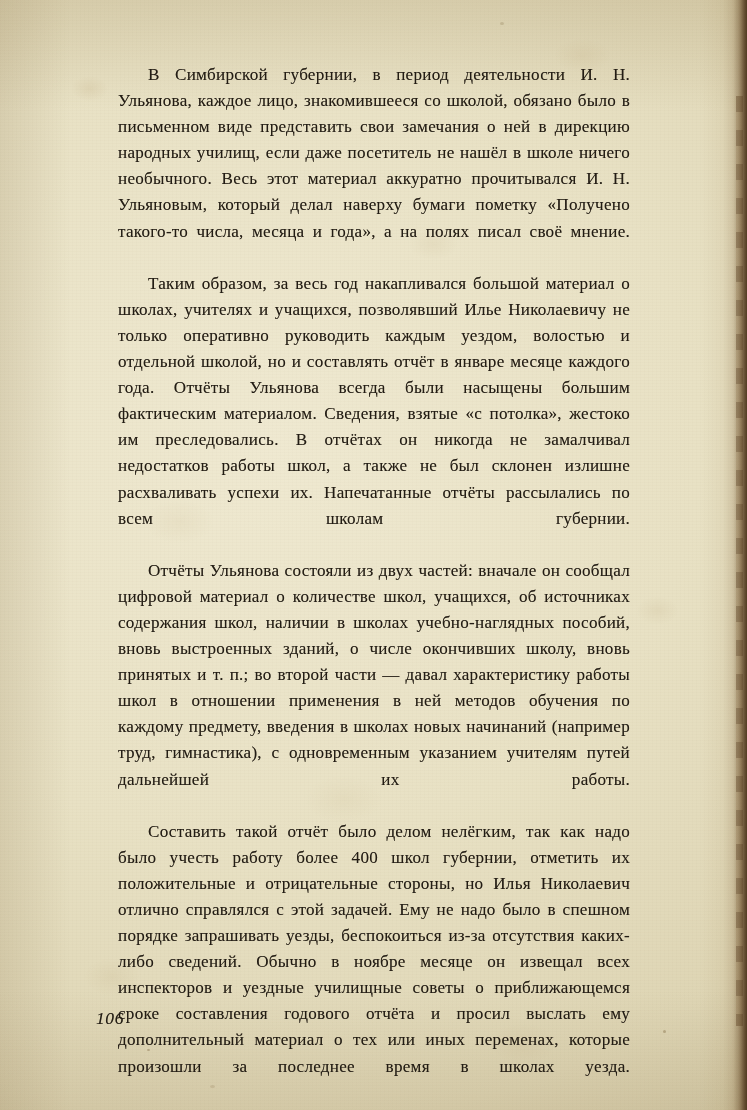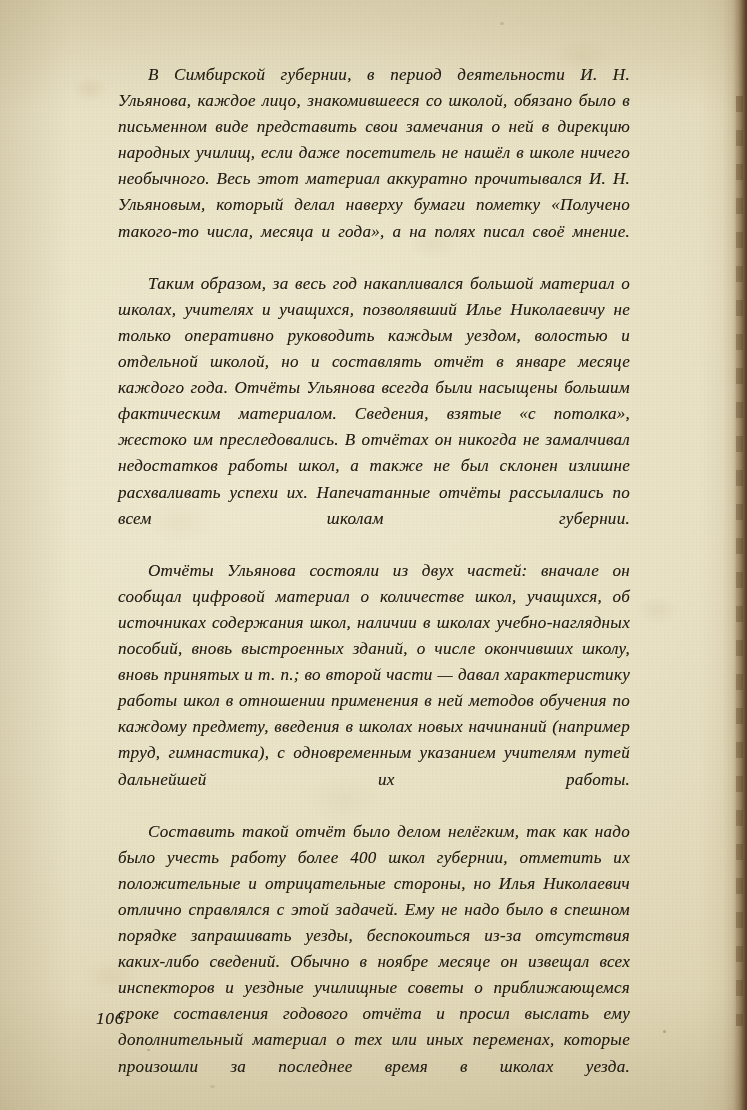--- a/index.html
+++ b/index.html
@@ -64,21 +64,20 @@
   }
 
   .para {
     margin: 0;
     text-indent: 30px;
     text-align: justify;
     letter-spacing: 0.25px;
     word-spacing: 0.3px;
     
     text-shadow: 0 0 0.6px rgba(40,30,18,0.40);
-    font-style: italic;
   }
   .para:last-of-type { text-align: justify; }
 
   
   .para::after {
     content: "";
     display: inline-block;
     width: 100%;
   }
 

